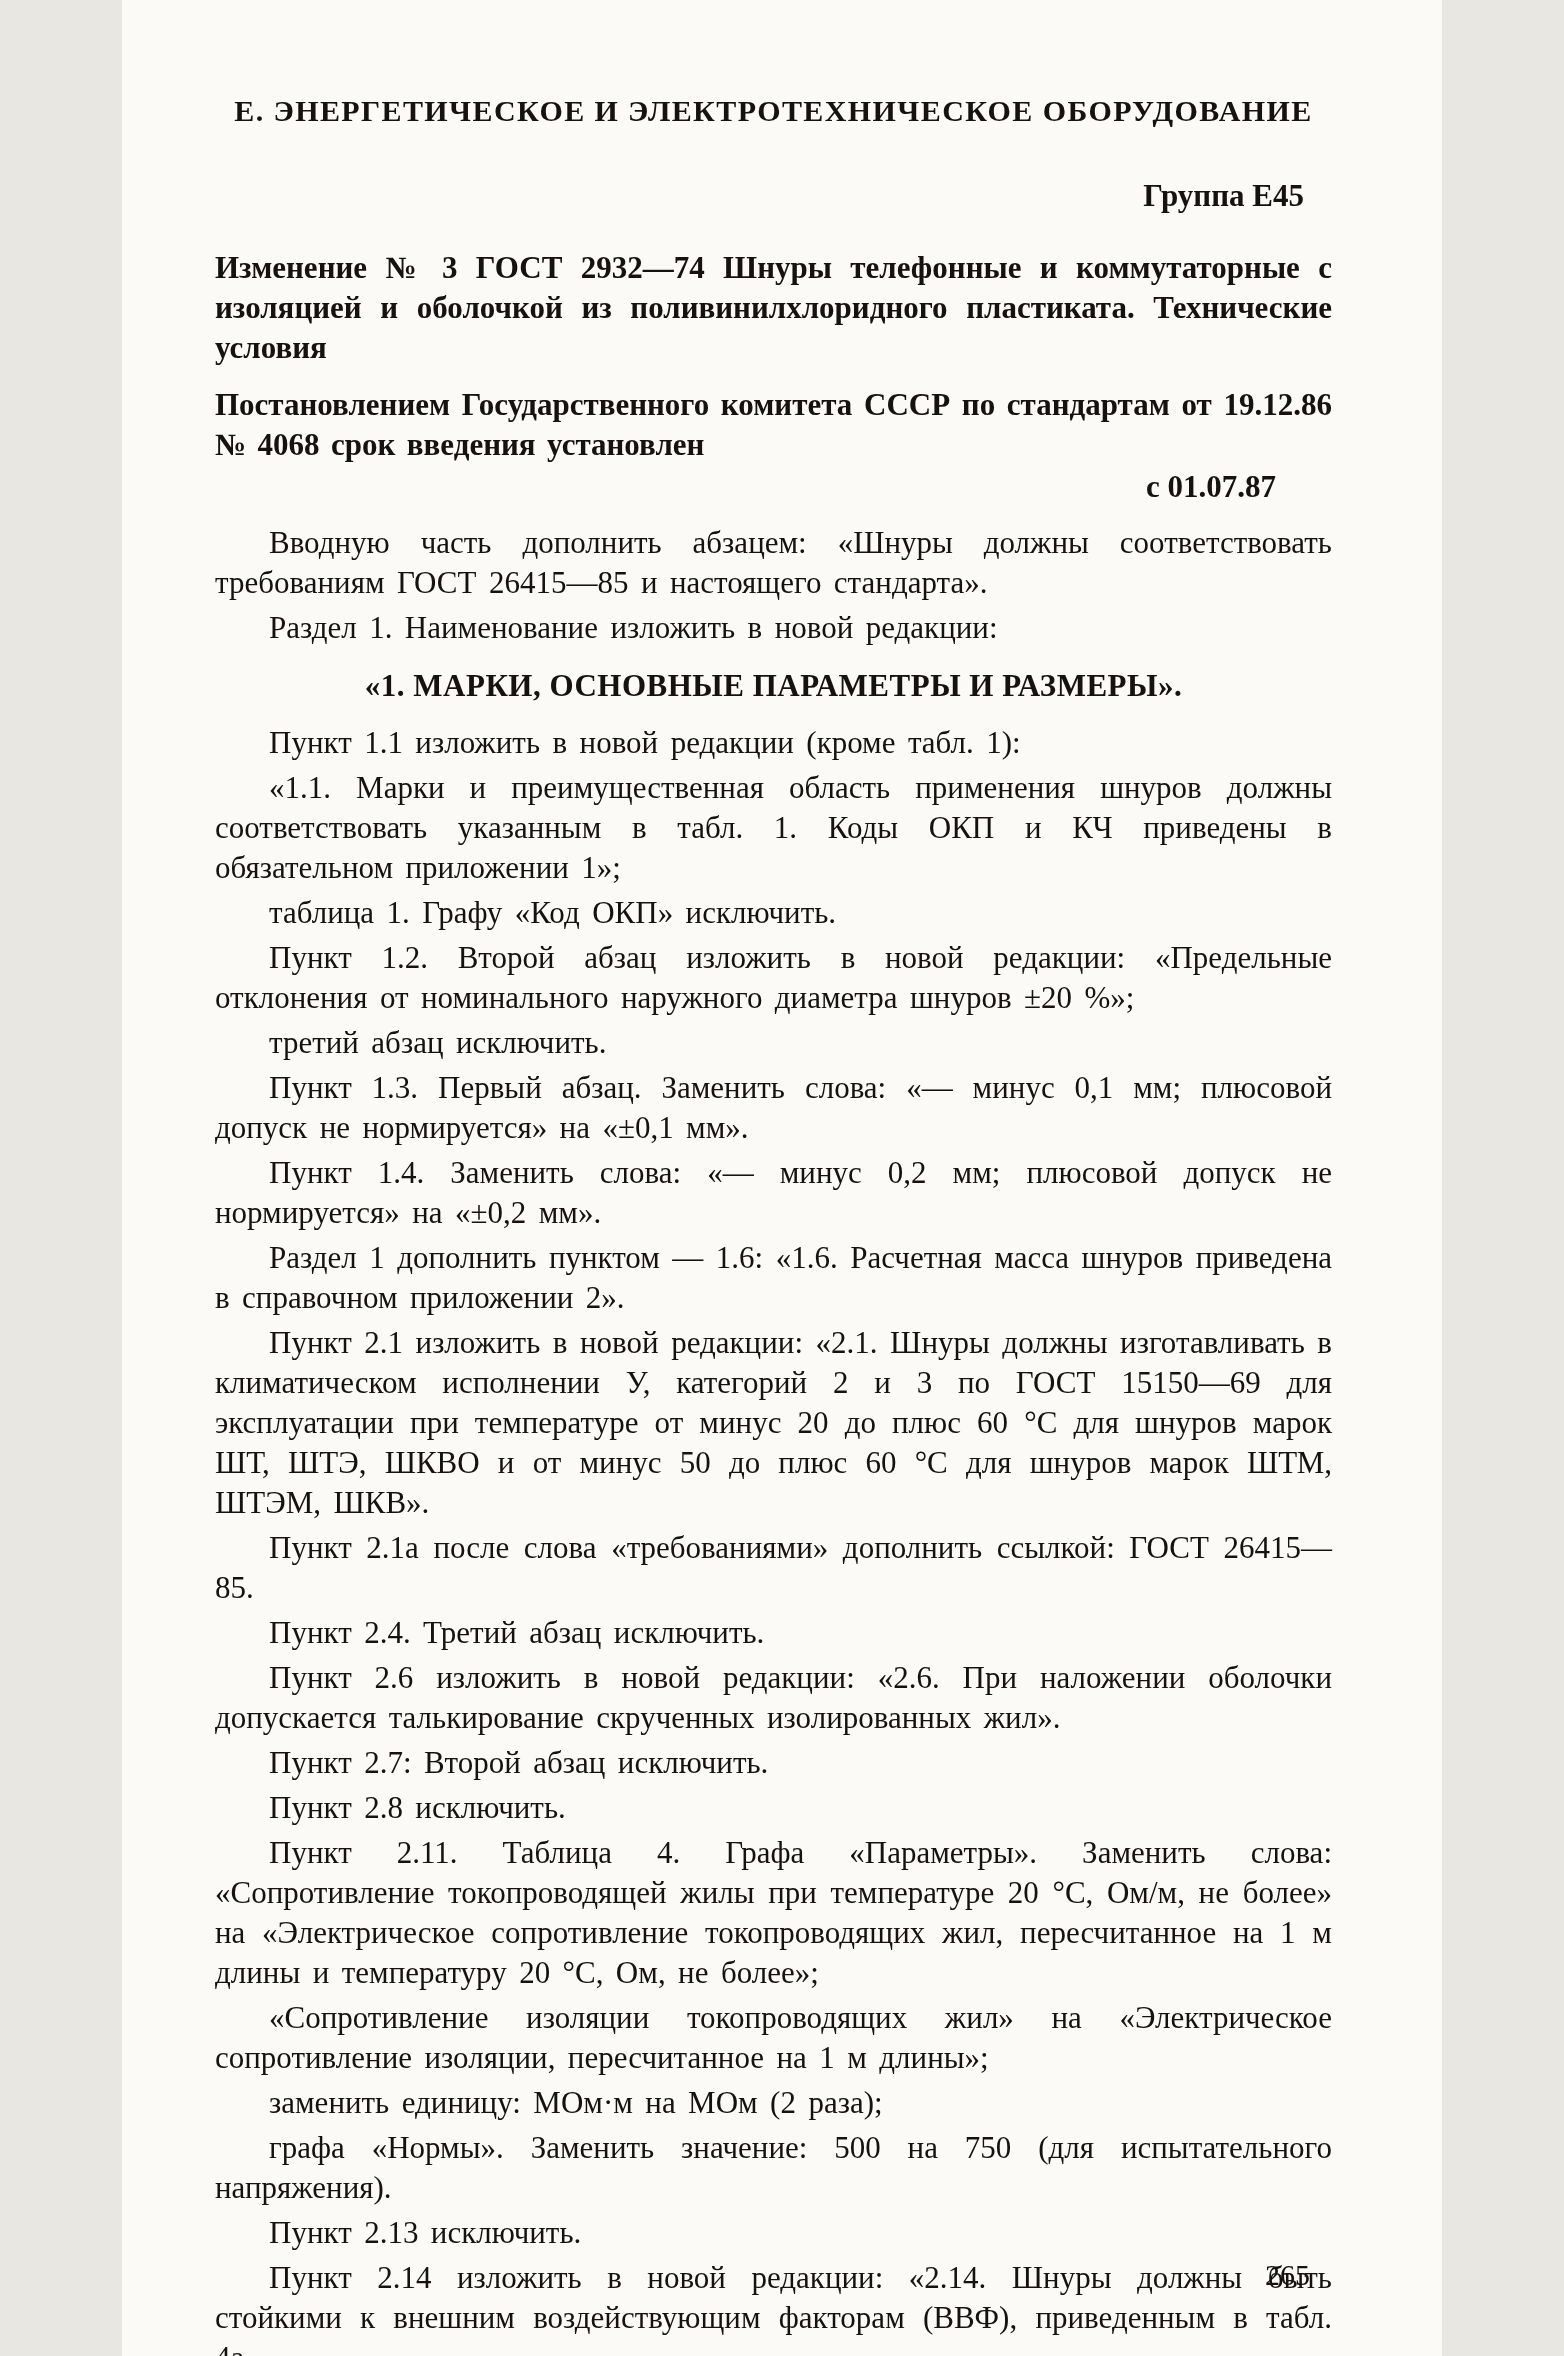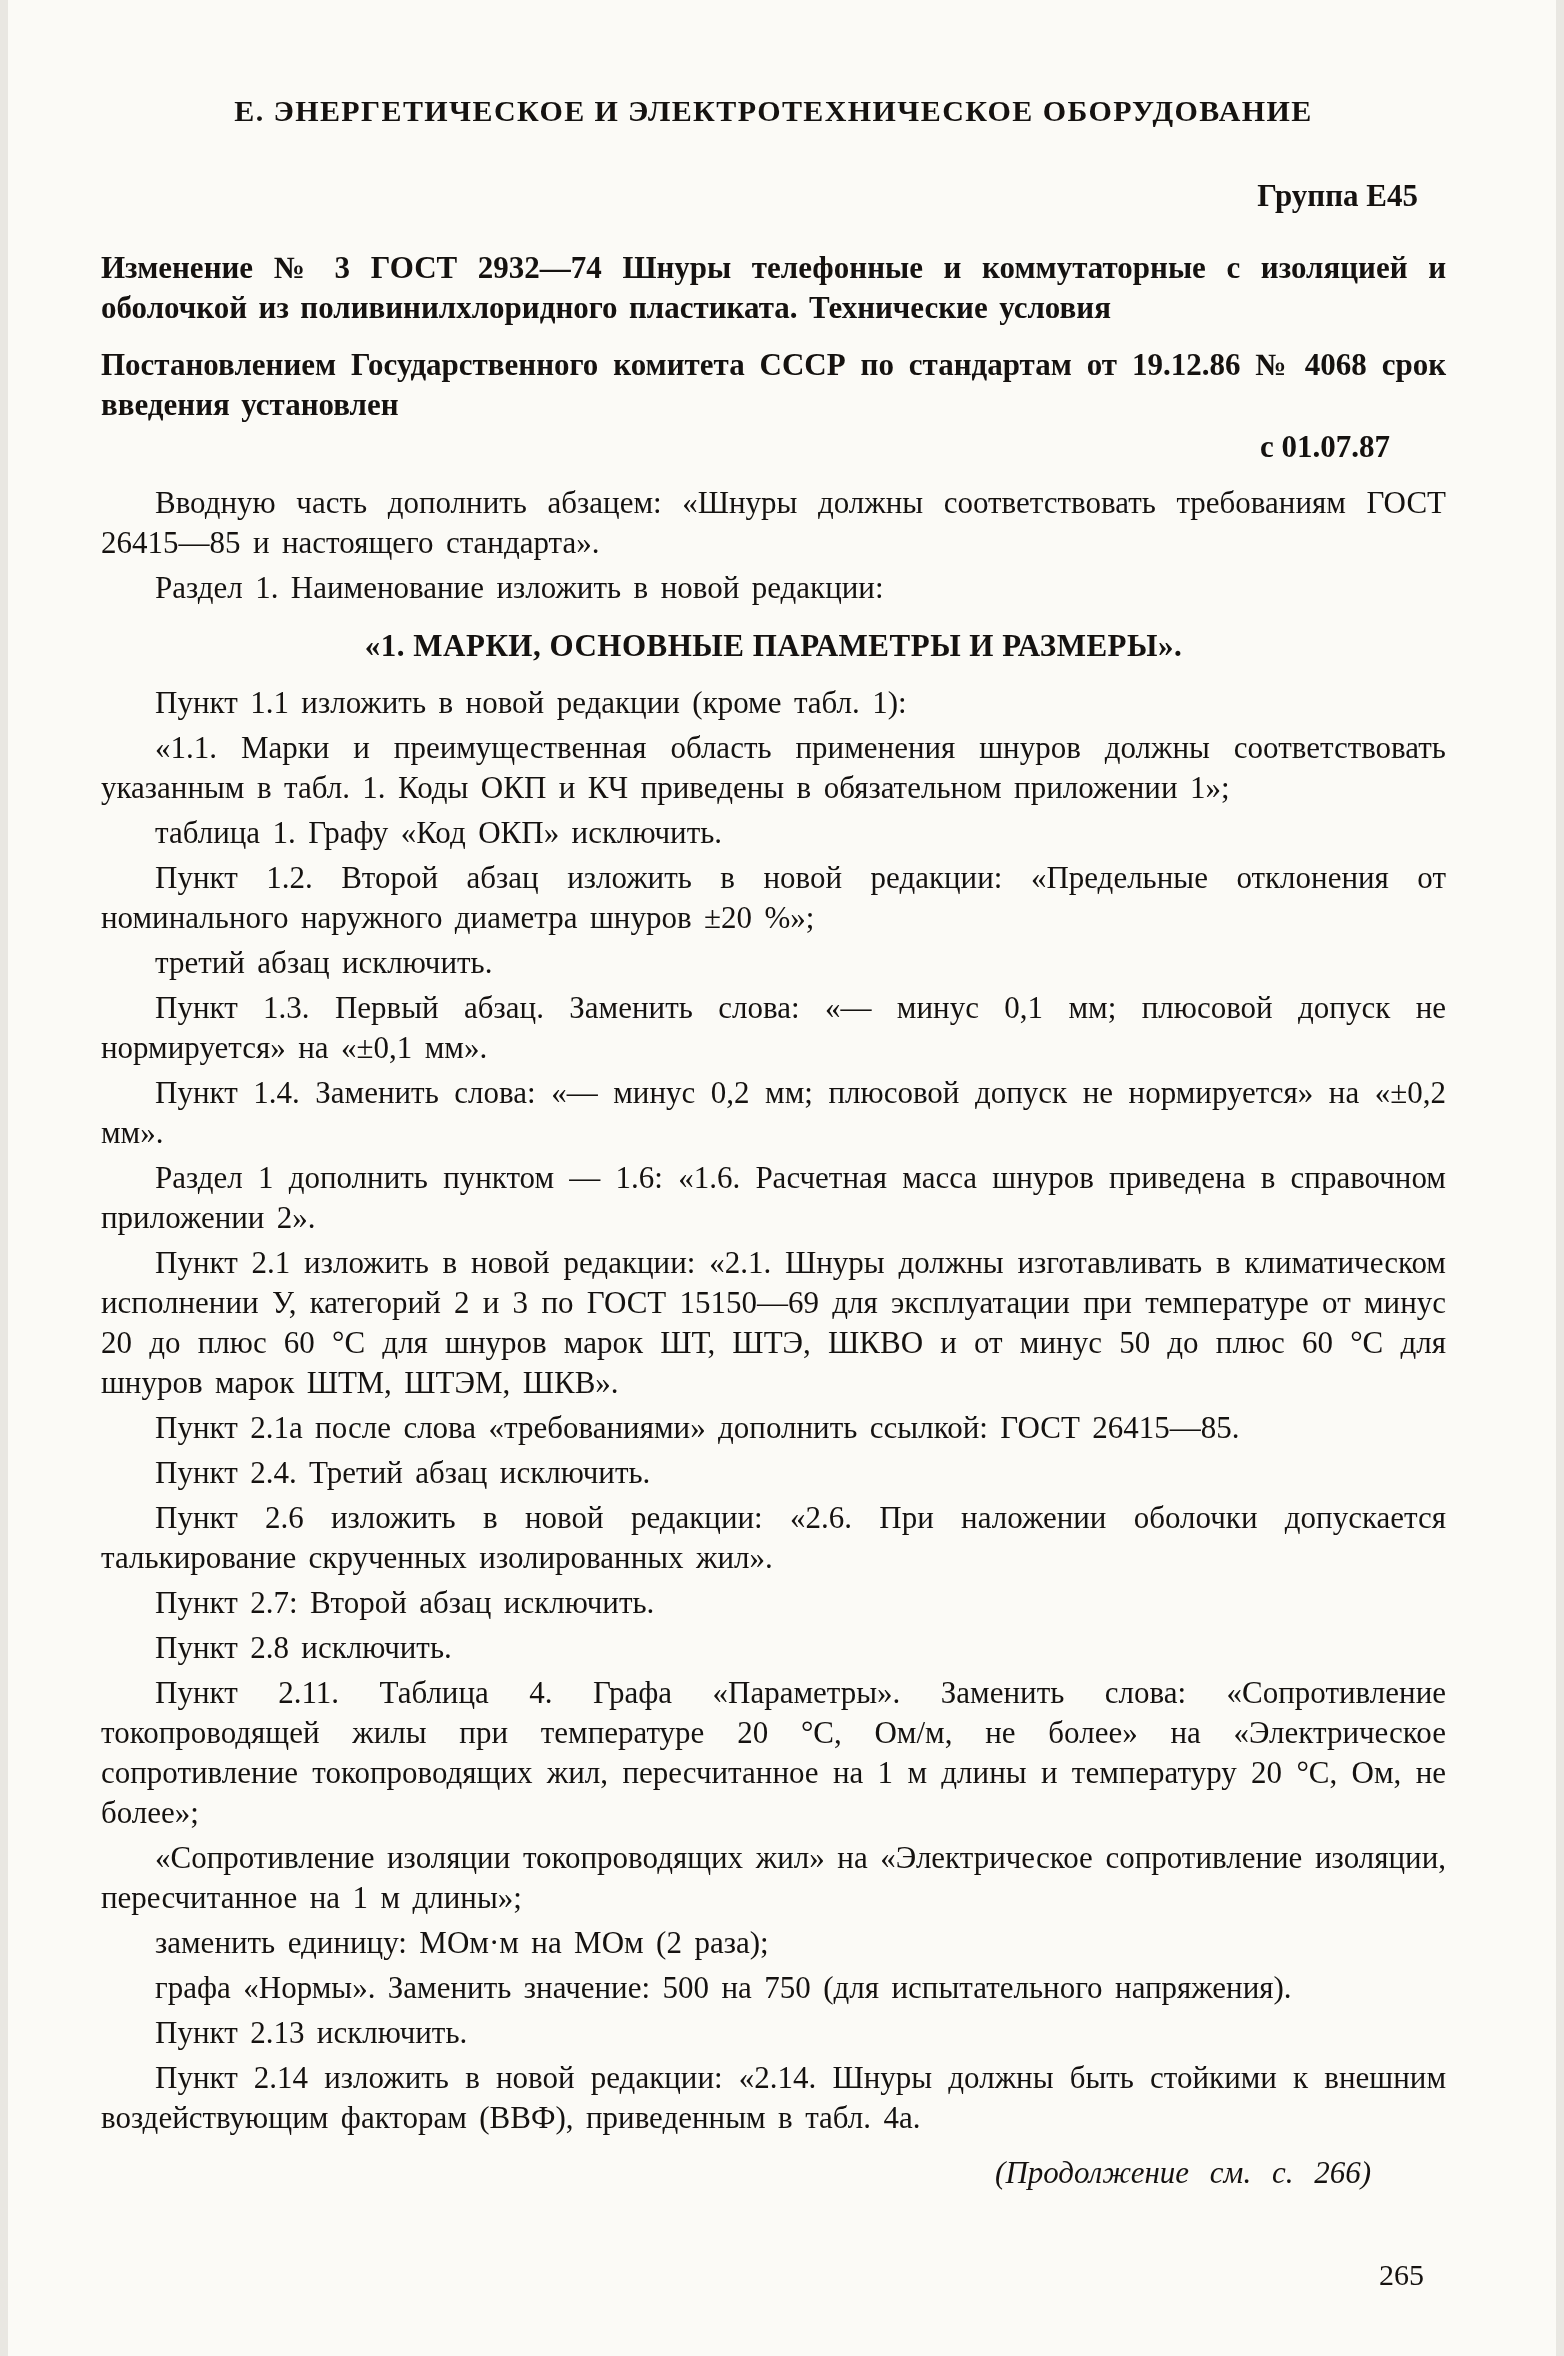--- a/index.html
+++ b/index.html
@@ -2,21 +2,21 @@
 <html style="font-size:15px"><head>
 <meta charset="utf-8">
 <style>
   html, body {
     margin: 0;
     padding: 0;
     background: #e9e7e2;
   }
   .page {
     position: relative;
-    width: 1548px;
+    width: 1320px;
     height: 2357px;
     margin: 0 auto;
     background: #fbfaf6;
     color: #151210;
     font-family: "Liberation Serif", "DejaVu Serif", serif;
     font-size: 31px;
     line-height: 40px;
     box-sizing: border-box;
     padding: 91px 110px 0 93px;
     overflow: hidden;

